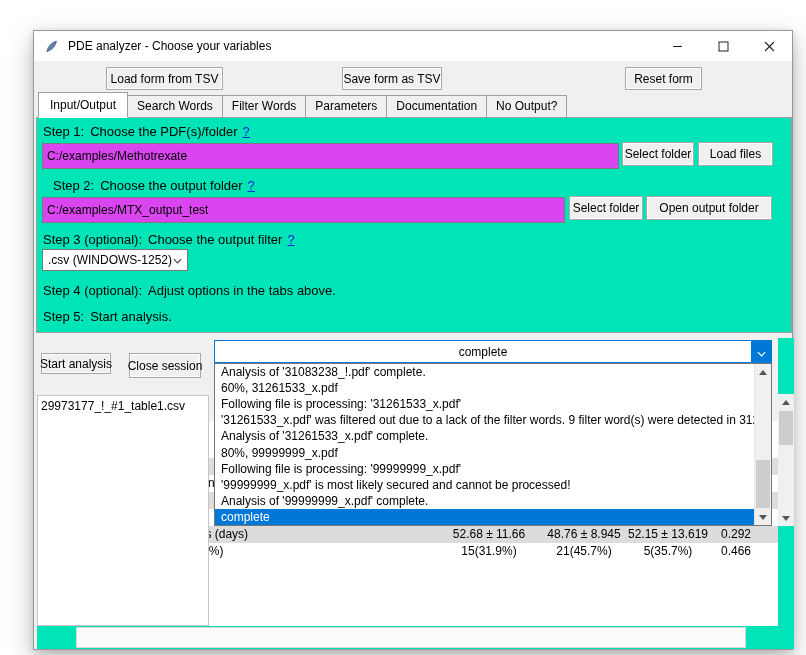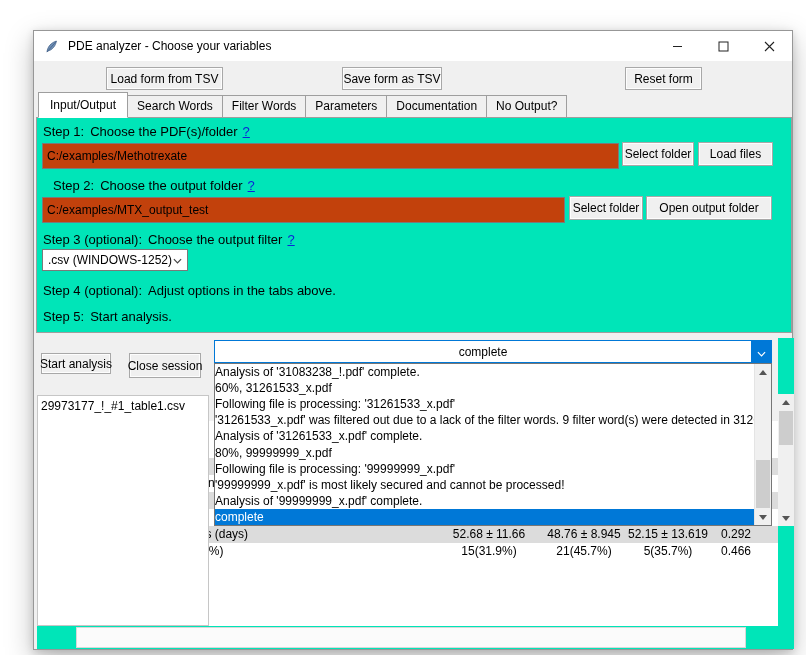--- a/index.html
+++ b/index.html
@@ -35,40 +35,40 @@
   
   .steps-panel {
     position: absolute; left: 2px; top: 86px; width: 756px; height: 216px;
     background: var(--teal, #00e5b8); border: 1px solid #9e9e9e;
   }
   .step { position: absolute; font-size: 13px; color: #000; white-space: nowrap; }
   .st-b { font-weight: normal; margin-right: 6px; }
   .st-t { margin-right: 5px; }
   .help { color: var(--link, #0000ee); text-decoration: underline; cursor: pointer; }
   .entry {
-    position: absolute; height: 20px; background: #c2410c; border: 1px solid #7a7a7a;
+    position: absolute; height: 20px; background: #d946ef; border: 1px solid #7a7a7a;
     font-family: "Liberation Sans", sans-serif; font-size: 12px; padding: 12px 4px; color: #000;
   }
   .fmt {
     position: absolute; background: #fff; border: 1px solid #7a7a7a;
     display: flex; align-items: center; justify-content: space-between; padding: 0 5px; font-size: 12px;
   }
   
   .scombo {
     position: absolute; left: 180px; top: 309px; width: 558px; height: 23px;
     background: #fff; border: 1px solid var(--accent, #0078d7);
   }
   .scombo-val { position: absolute; left: 0; right: 20px; top: 0; bottom: 0; display: flex; align-items: center; justify-content: center; font-size: 12px; }
   .scombo-btn { position: absolute; right: 0; top: 0; bottom: 0; width: 20px; background: var(--accent, #0078d7); display: flex; align-items: center; justify-content: center; }
   .ddl {
     position: absolute; left: 180px; top: 332px; width: 558px; height: 163px;
     background: #fff; border: 1px solid #767676; z-index: 6;
   }
   .ddl-items { position: absolute; left: 0; top: 0; right: 17px; bottom: 0; display: flex; flex-direction: column; overflow: hidden; }
-  .log-item { flex: 1; display: flex; align-items: center; padding-left: 0; font-size: 12px; white-space: nowrap; overflow: hidden; color: #000; }
+  .log-item { flex: 1; display: flex; align-items: center; padding-left: 6px; font-size: 12px; white-space: nowrap; overflow: hidden; color: #000; }
   .log-item.selected { background: var(--accent, #0078d7); color: #fff; }
   .vsb { position: absolute; top: 0; right: 0; bottom: 0; width: 17px; background: #f0f0f0; border-left: 1px solid #e4e4e4; }
   .vsb-btn { position: absolute; left: 0; right: 0; height: 16px; display: flex; align-items: center; justify-content: center; }
   .vsb-top { top: 0; } .vsb-bottom { bottom: 0; }
   .vsb-thumb { position: absolute; left: 1px; right: 1px; bottom: 17px; height: 48px; background: #cdcdcd; }
   
   .filelist { position: absolute; left: 3px; top: 364px; width: 172px; height: 231px; background: #fff; border: 1px solid #c6c6c6; z-index: 2; }
   .file-item { height: 21px; line-height: 21px; padding-left: 3px; font-size: 12px; white-space: nowrap; overflow: hidden; }
   
   .rtable { position: absolute; left: 17px; top: 390px; width: 727px; height: 205px; background: #fff; border-left: 1px solid #b5b5b5; z-index: 1; }

